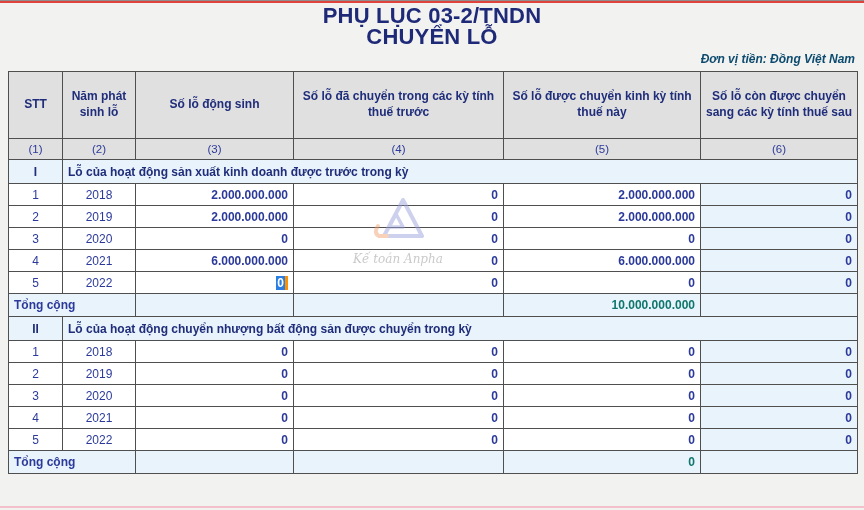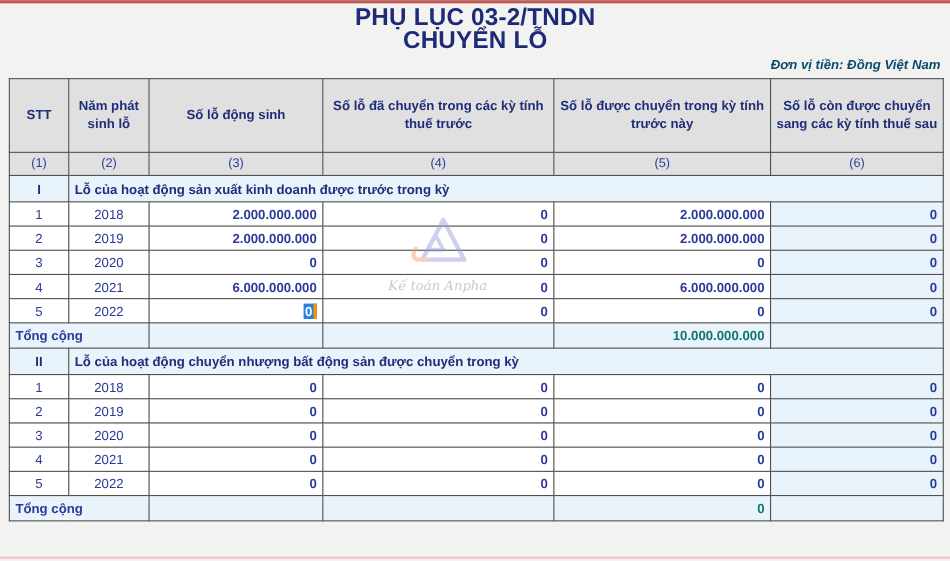--- a/index.html
+++ b/index.html
@@ -81,21 +81,21 @@
     <col style="width:210px">
       <col style="width:197px">
       <col style="width:157px">
   </colgroup>
   <thead>
     <tr class="head-row">
       <th>STT</th>
       <th>Năm phát sinh lỗ</th>
       <th>Số lỗ động sinh</th>
       <th>Số lỗ đã chuyển trong các kỳ tính thuế trước</th>
-      <th>Số lỗ được chuyển trong kỳ tính trước này</th>
+      <th>Số lỗ được chuyển kinh kỳ tính thuế này</th>
       <th>Số lỗ còn được chuyển sang các kỳ tính thuế sau</th>
     </tr>
     <tr class="idx-row">
       <td>(1)</td>
       <td>(2)</td>
       <td>(3)</td>
       <td>(4)</td>
       <td>(5)</td>
       <td>(6)</td>
     </tr>

